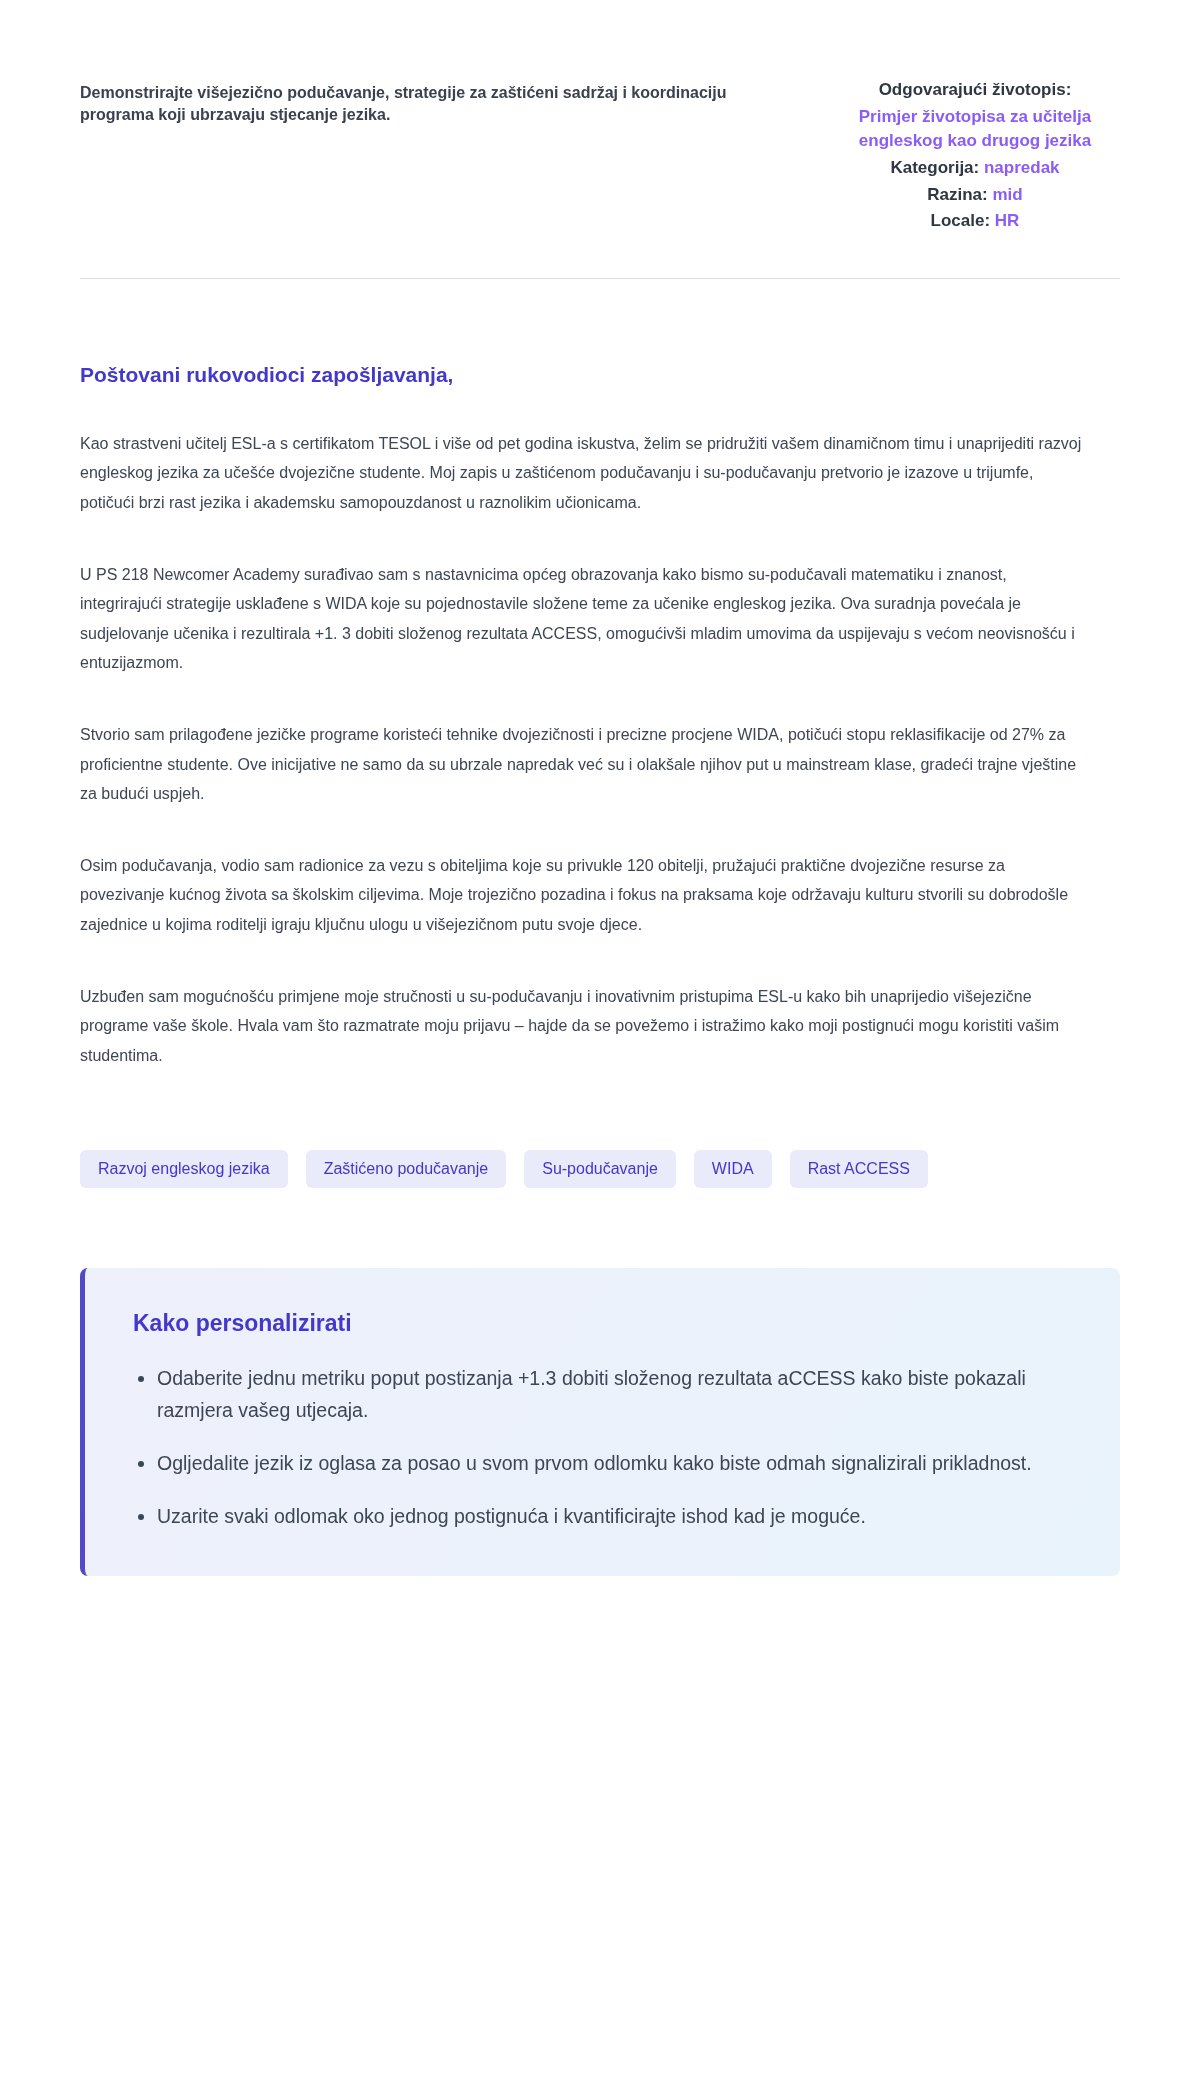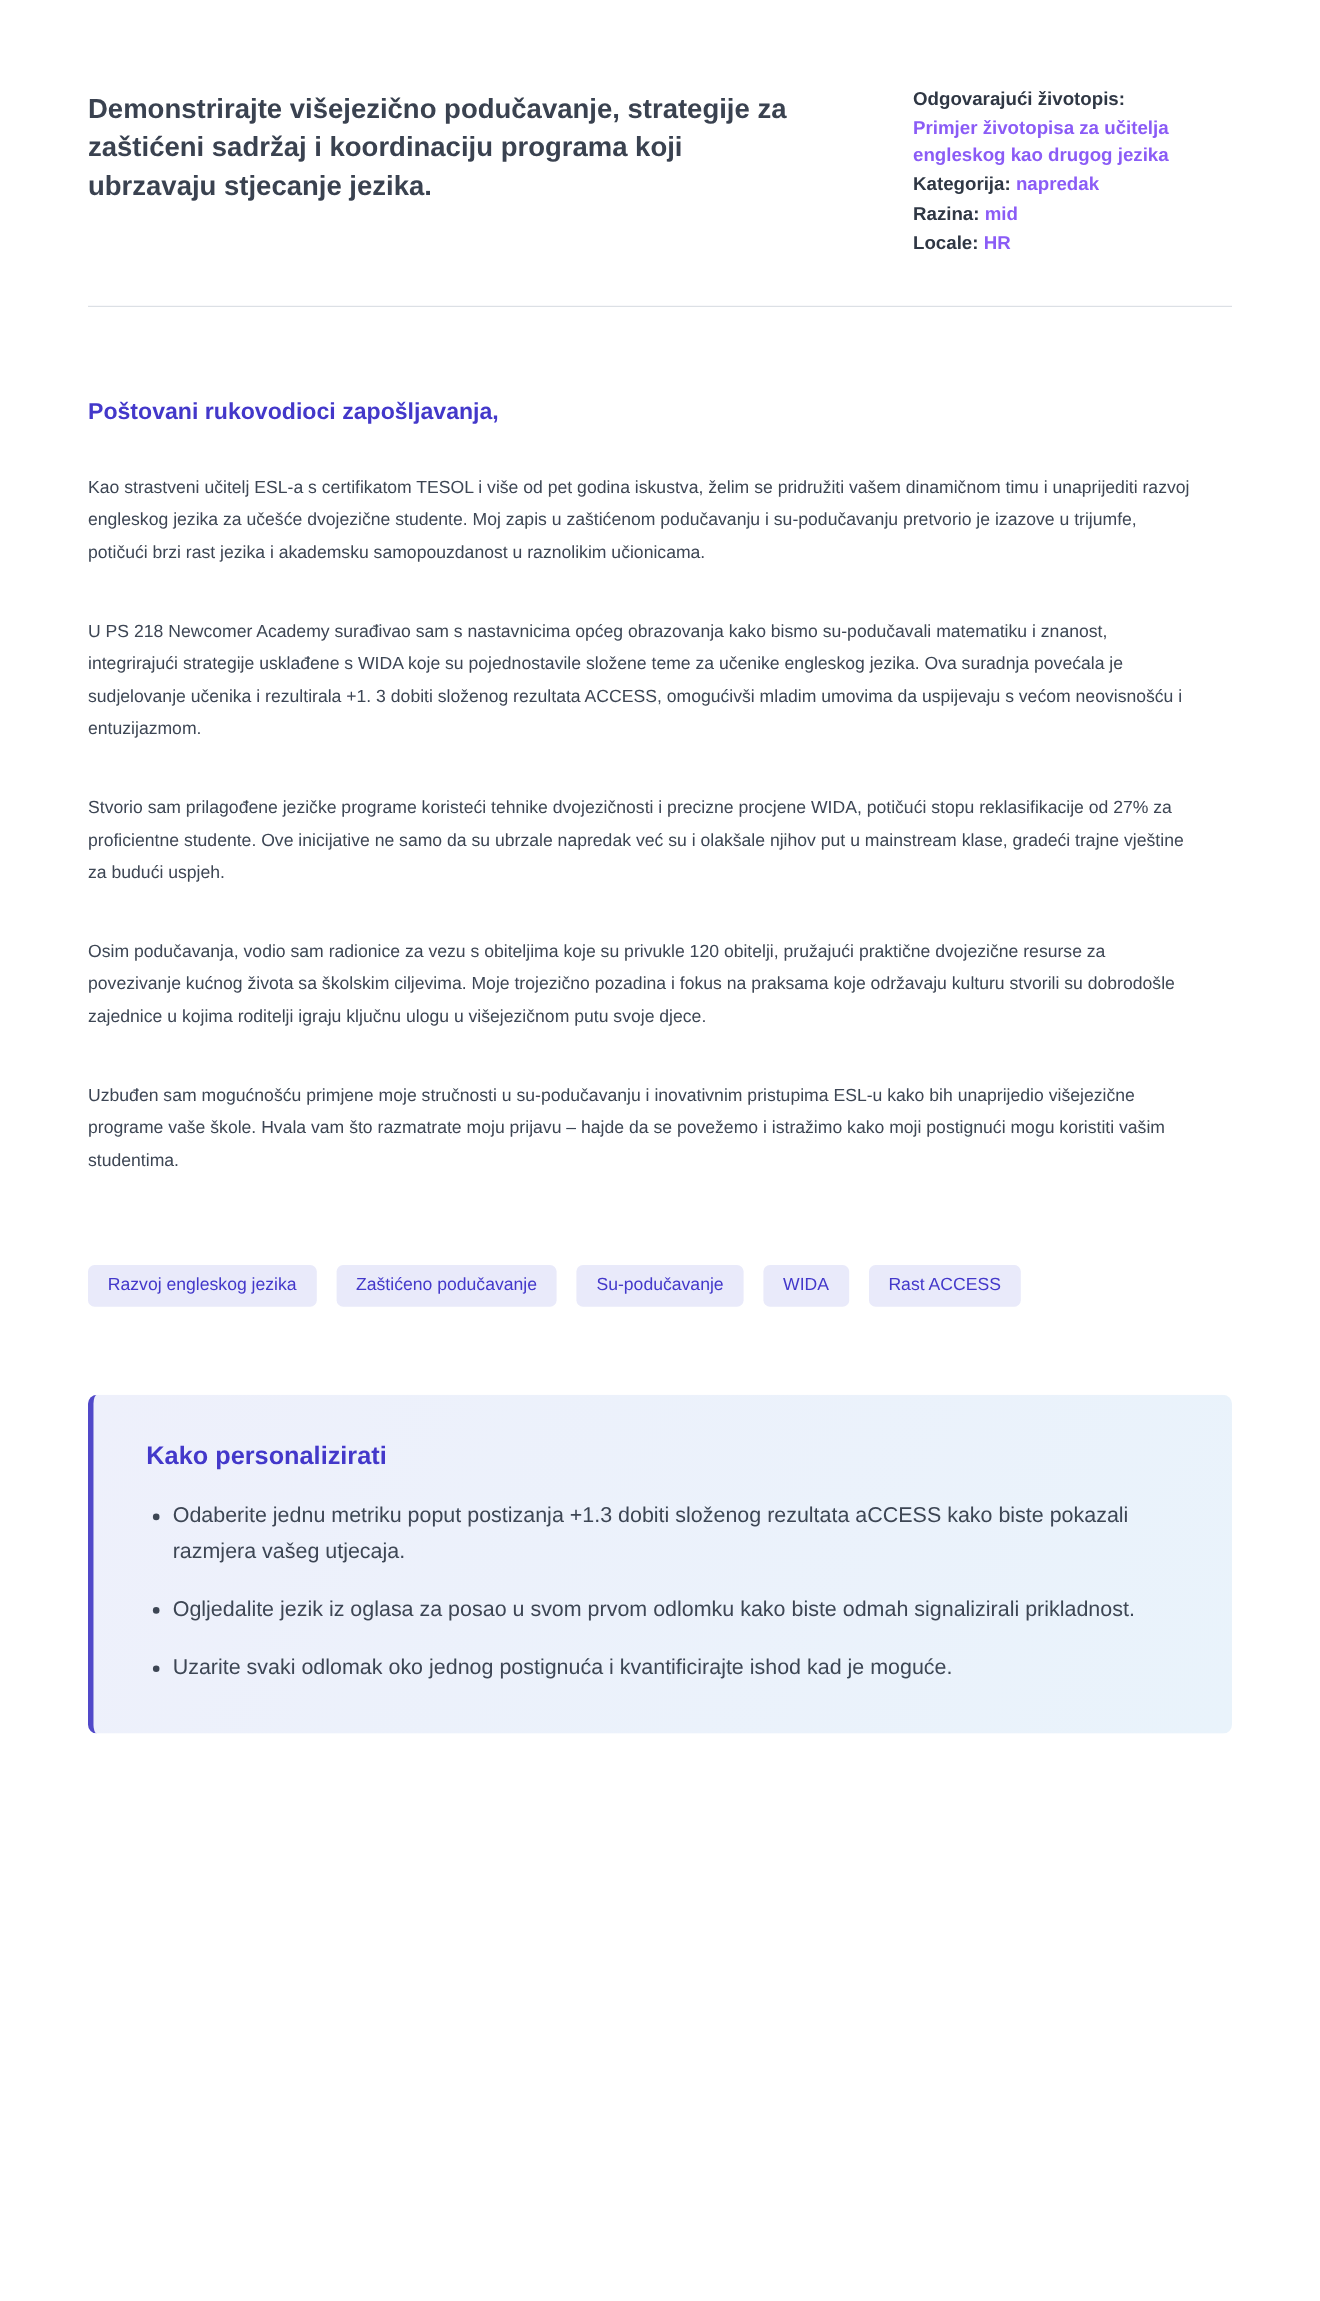--- a/index.html
+++ b/index.html
@@ -25,28 +25,28 @@
   .header-left { width: 650px; }
   h1.page-title {
     color: #4338ca;
     font-size: 40px;
     line-height: 1.25;
     font-weight: 700;
     letter-spacing: 0.2px;
   }
   .page-subtitle {
     margin-top: 10px;
-    font-size: 25px;
+    font-size: 16px;
     line-height: 1.4;
     font-weight: 700;
     color: #3a4250;
   }
   .meta {
     width: 290px;
-    text-align: left;
+    text-align: center;
     font-size: 17px;
     line-height: 1.45;
     color: #5b6474;
     padding-top: 6px;
   }
   .meta .row { margin-bottom: 2px; }
   .meta .label { font-weight: 700; color: #2f3744; }
   .meta .value { color: #8b5cf6; font-weight: 700; }
   .divider {
     border: none;

